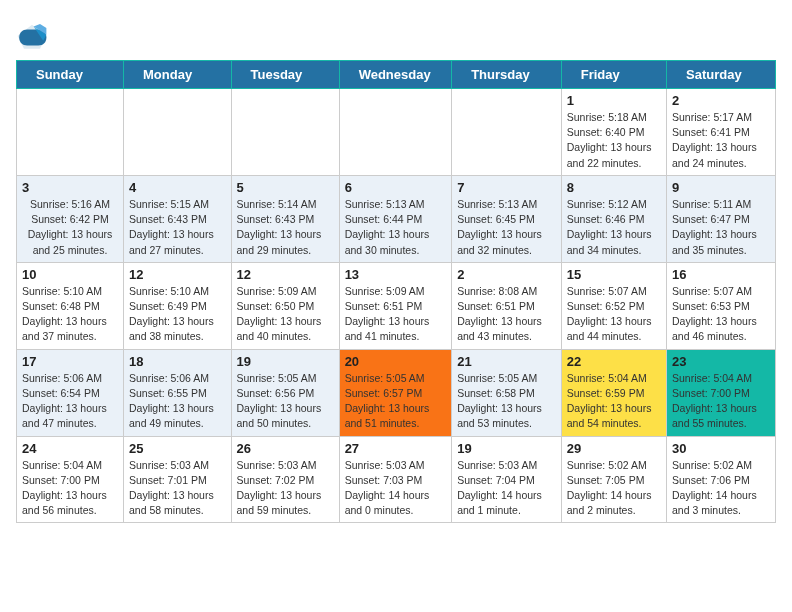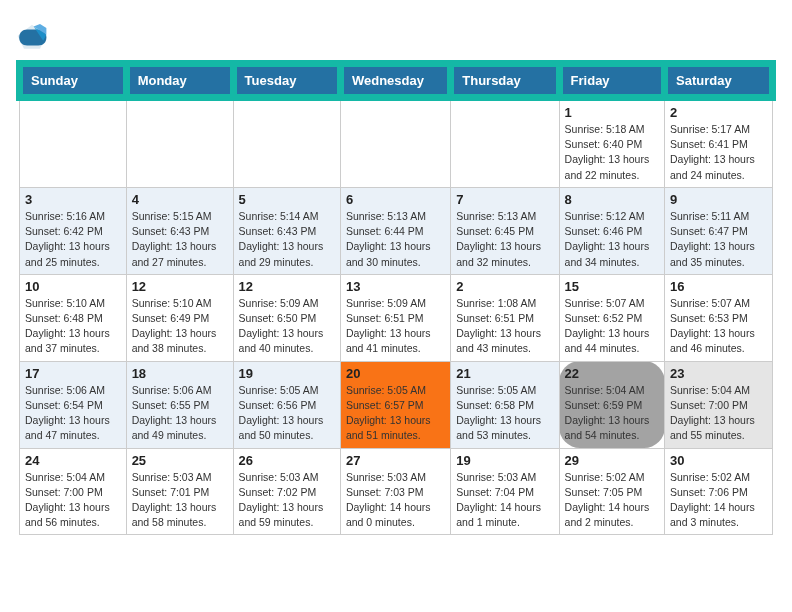--- a/index.html
+++ b/index.html
@@ -46,25 +46,25 @@
       margin-top: 2px;
     }
     .calendar {
       width: 100%;
       border-collapse: collapse;
       font-size: 11px;
     }
     .calendar th {
       background: #2471a3;
       color: #fff;
-      padding: 6px 8px;
+      padding: 6px 19px;
       text-align: left;
       font-size: 13px;
       font-weight: bold;
-      border: 7px solid #14b8a6;
+      border: 1px solid #14b8a6;
     }
     .calendar td {
       border: 1px solid #ccc;
       vertical-align: top;
       padding: 4px 5px;
       width: 113px;
       min-height: 80px;
       background: #fff;
     }
     .calendar tr:nth-child(even) td {
@@ -139,21 +139,21 @@
           <span class="day-number">2</span>
           <div class="day-info" style="white-space: pre-wrap;">Sunrise: 5:17 AM
 Sunset: 6:41 PM
 Daylight: 13 hours
 and 24 minutes.</div>
         </td>
       </tr>
       <tr>
         <td style="background: rgb(234, 241, 248);">
           <span class="day-number">3</span>
-          <div class="day-info" style="white-space: pre-wrap;">Sunrise: 5:16 AM
+          <div class="day-info" style="white-space: pre-wrap; text-align: center;">Sunrise: 5:16 AM
 Sunset: 6:42 PM
 Daylight: 13 hours
 and 25 minutes.</div>
         </td>
         <td style="background: rgb(234, 241, 248);">
           <span class="day-number">4</span>
           <div class="day-info" style="white-space: pre-wrap;">Sunrise: 5:15 AM
 Sunset: 6:43 PM
 Daylight: 13 hours
 and 27 minutes.</div>
@@ -218,21 +218,21 @@
         </td>
         <td>
           <span class="day-number">13</span>
           <div class="day-info" style="white-space: pre-wrap;">Sunrise: 5:09 AM
 Sunset: 6:51 PM
 Daylight: 13 hours
 and 41 minutes.</div>
         </td>
         <td>
           <span class="day-number">2</span>
-          <div class="day-info" style="white-space: pre-wrap;">Sunrise: 1:08 AM
+          <div class="day-info" style="white-space: pre-wrap;">Sunrise: 8:08 AM
 Sunset: 6:51 PM
 Daylight: 13 hours
 and 43 minutes.</div>
         </td>
         <td>
           <span class="day-number">15</span>
           <div class="day-info" style="white-space: pre-wrap;">Sunrise: 5:07 AM
 Sunset: 6:52 PM
 Daylight: 13 hours
 and 44 minutes.</div>
@@ -274,28 +274,28 @@
 Daylight: 13 hours
 and 51 minutes.</div>
         </td>
         <td style="background: rgb(234, 241, 248); margin-top: 44px;">
           <span class="day-number">21</span>
           <div class="day-info" style="white-space: pre-wrap;">Sunrise: 5:05 AM
 Sunset: 6:58 PM
 Daylight: 13 hours
 and 53 minutes.</div>
         </td>
-        <td style="background: #a3a3a3; border-radius: 21px;">
+        <td style="background: #fde047;">
           <span class="day-number">22</span>
           <div class="day-info" style="white-space: pre-wrap;">Sunrise: 5:04 AM
 Sunset: 6:59 PM
 Daylight: 13 hours
 and 54 minutes.</div>
         </td>
-        <td style="background: #e5e5e5;">
+        <td style="background: #14b8a6;">
           <span class="day-number">23</span>
           <div class="day-info" style="white-space: pre-wrap;">Sunrise: 5:04 AM
 Sunset: 7:00 PM
 Daylight: 13 hours
 and 55 minutes.</div>
         </td>
       </tr>
       <tr>
         <td>
           <span class="day-number">24</span>

